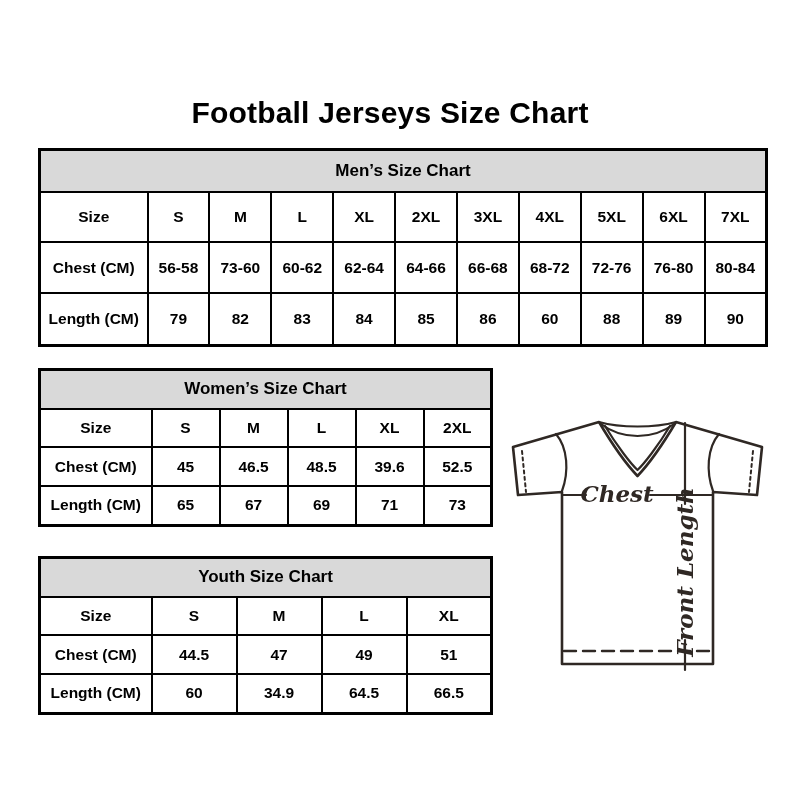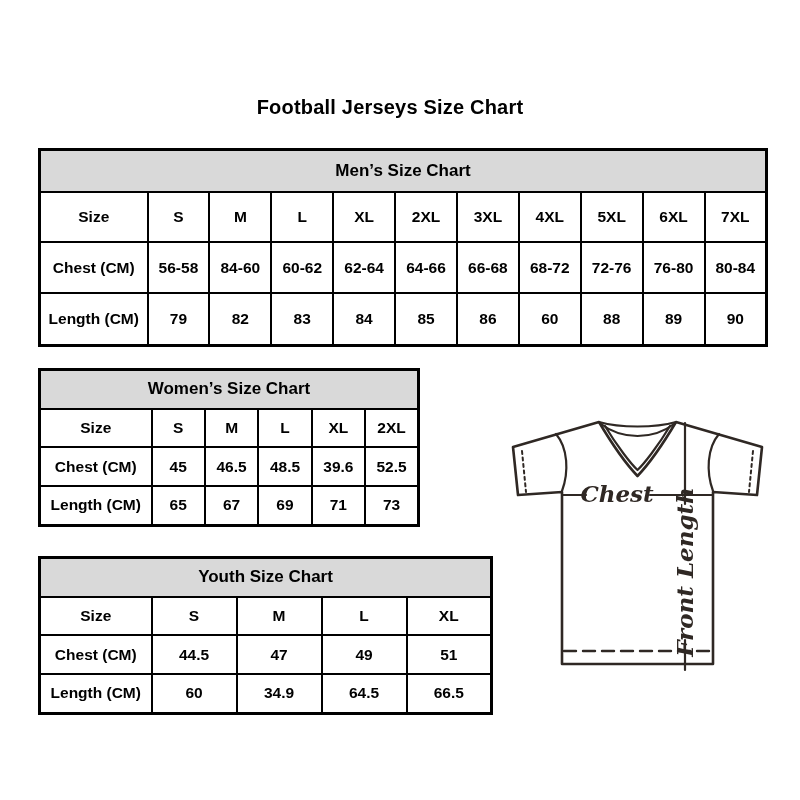--- a/index.html
+++ b/index.html
@@ -2,37 +2,37 @@
 <html><head>
 <meta charset="utf-8">
 <style>
   html,body{margin:0;padding:0;}
   body{
     width:800px;height:800px;position:relative;background:#ffffff;
     font-family:"Liberation Sans",sans-serif;color:#000;overflow:hidden;
   }
   .page-title{
     position:absolute;top:96px;left:0;width:780px;text-align:center;
-    font-size:20px;font-weight:bold;letter-spacing:.2px;
+    font-size:30px;font-weight:bold;letter-spacing:.2px;
   }
   .tbl-wrap{position:absolute;}
   table.sz{
     border-collapse:collapse;table-layout:fixed;width:100%;height:100%;
     border:3px solid #000;
   }
   table.sz td{
     border:2px solid #000;text-align:center;vertical-align:middle;
     font-weight:bold;font-size:15.5px;padding:0;
   }
   table.sz td.cap{
     background:#d9d9d9;font-size:17px;
   }
   table.sz col.lblcol{width:var(--label-w);}
   #mens{left:38px;top:148px;width:730px;height:199px;--label-w:108px;--cap-h:42px;}
-  #womens{left:38px;top:368px;width:382px;height:159px;--label-w:112px;--cap-h:39px;}
+  #womens{left:38px;top:368px;width:455px;height:159px;--label-w:112px;--cap-h:39px;}
   #youth{left:38px;top:548px;width:455px;height:159px;margin-top:8px;--label-w:112px;--cap-h:39px;}
   table.sz tr.caprow{height:var(--cap-h);}
   .jersey{position:absolute;left:503px;top:400px;width:272px;height:278px;}
   .jersey text{
     font-family:"DejaVu Serif",serif;font-style:italic;font-weight:bold;
     fill:#2f2824;
   }
 </style>
 </head>
 <body>
@@ -67,21 +67,21 @@
           <td>2XL</td>
           <td>3XL</td>
           <td>4XL</td>
           <td>5XL</td>
           <td>6XL</td>
           <td>7XL</td>
         </tr>
         <tr>
           <td>Chest (CM)</td>
           <td>56-58</td>
-          <td>84-60</td>
+          <td>73-60</td>
           <td>60-62</td>
           <td>62-64</td>
           <td>64-66</td>
           <td>66-68</td>
           <td>68-72</td>
           <td>72-76</td>
           <td>76-80</td>
           <td>80-84</td>
         </tr>
         <tr>

